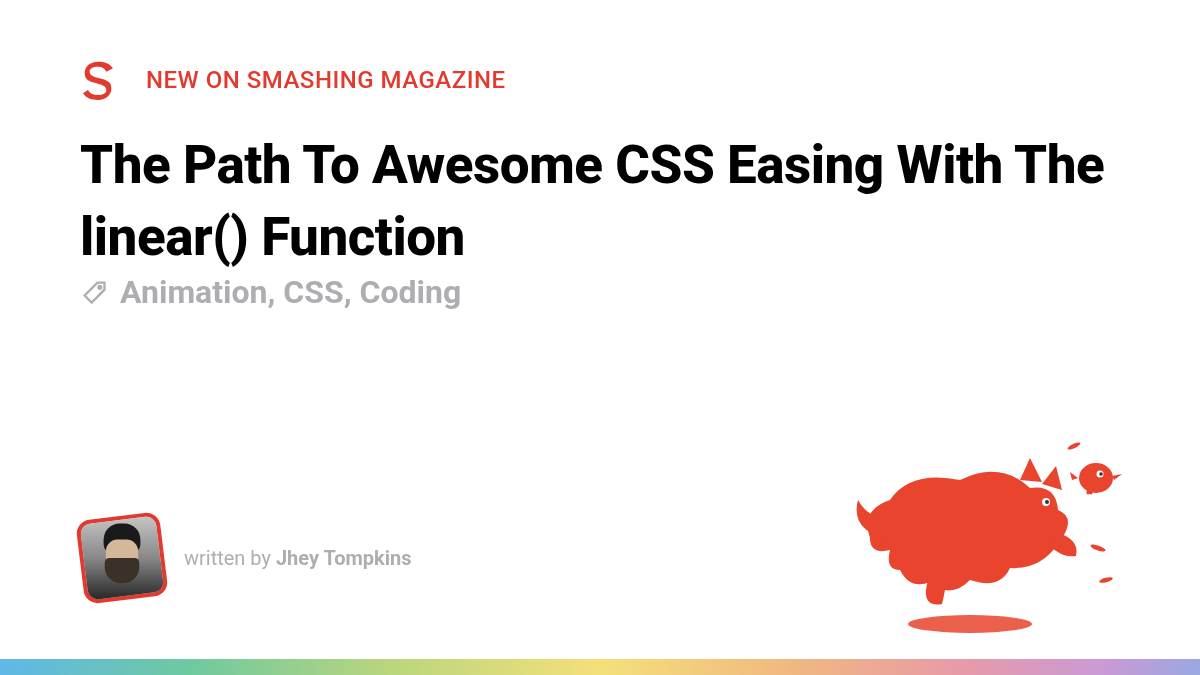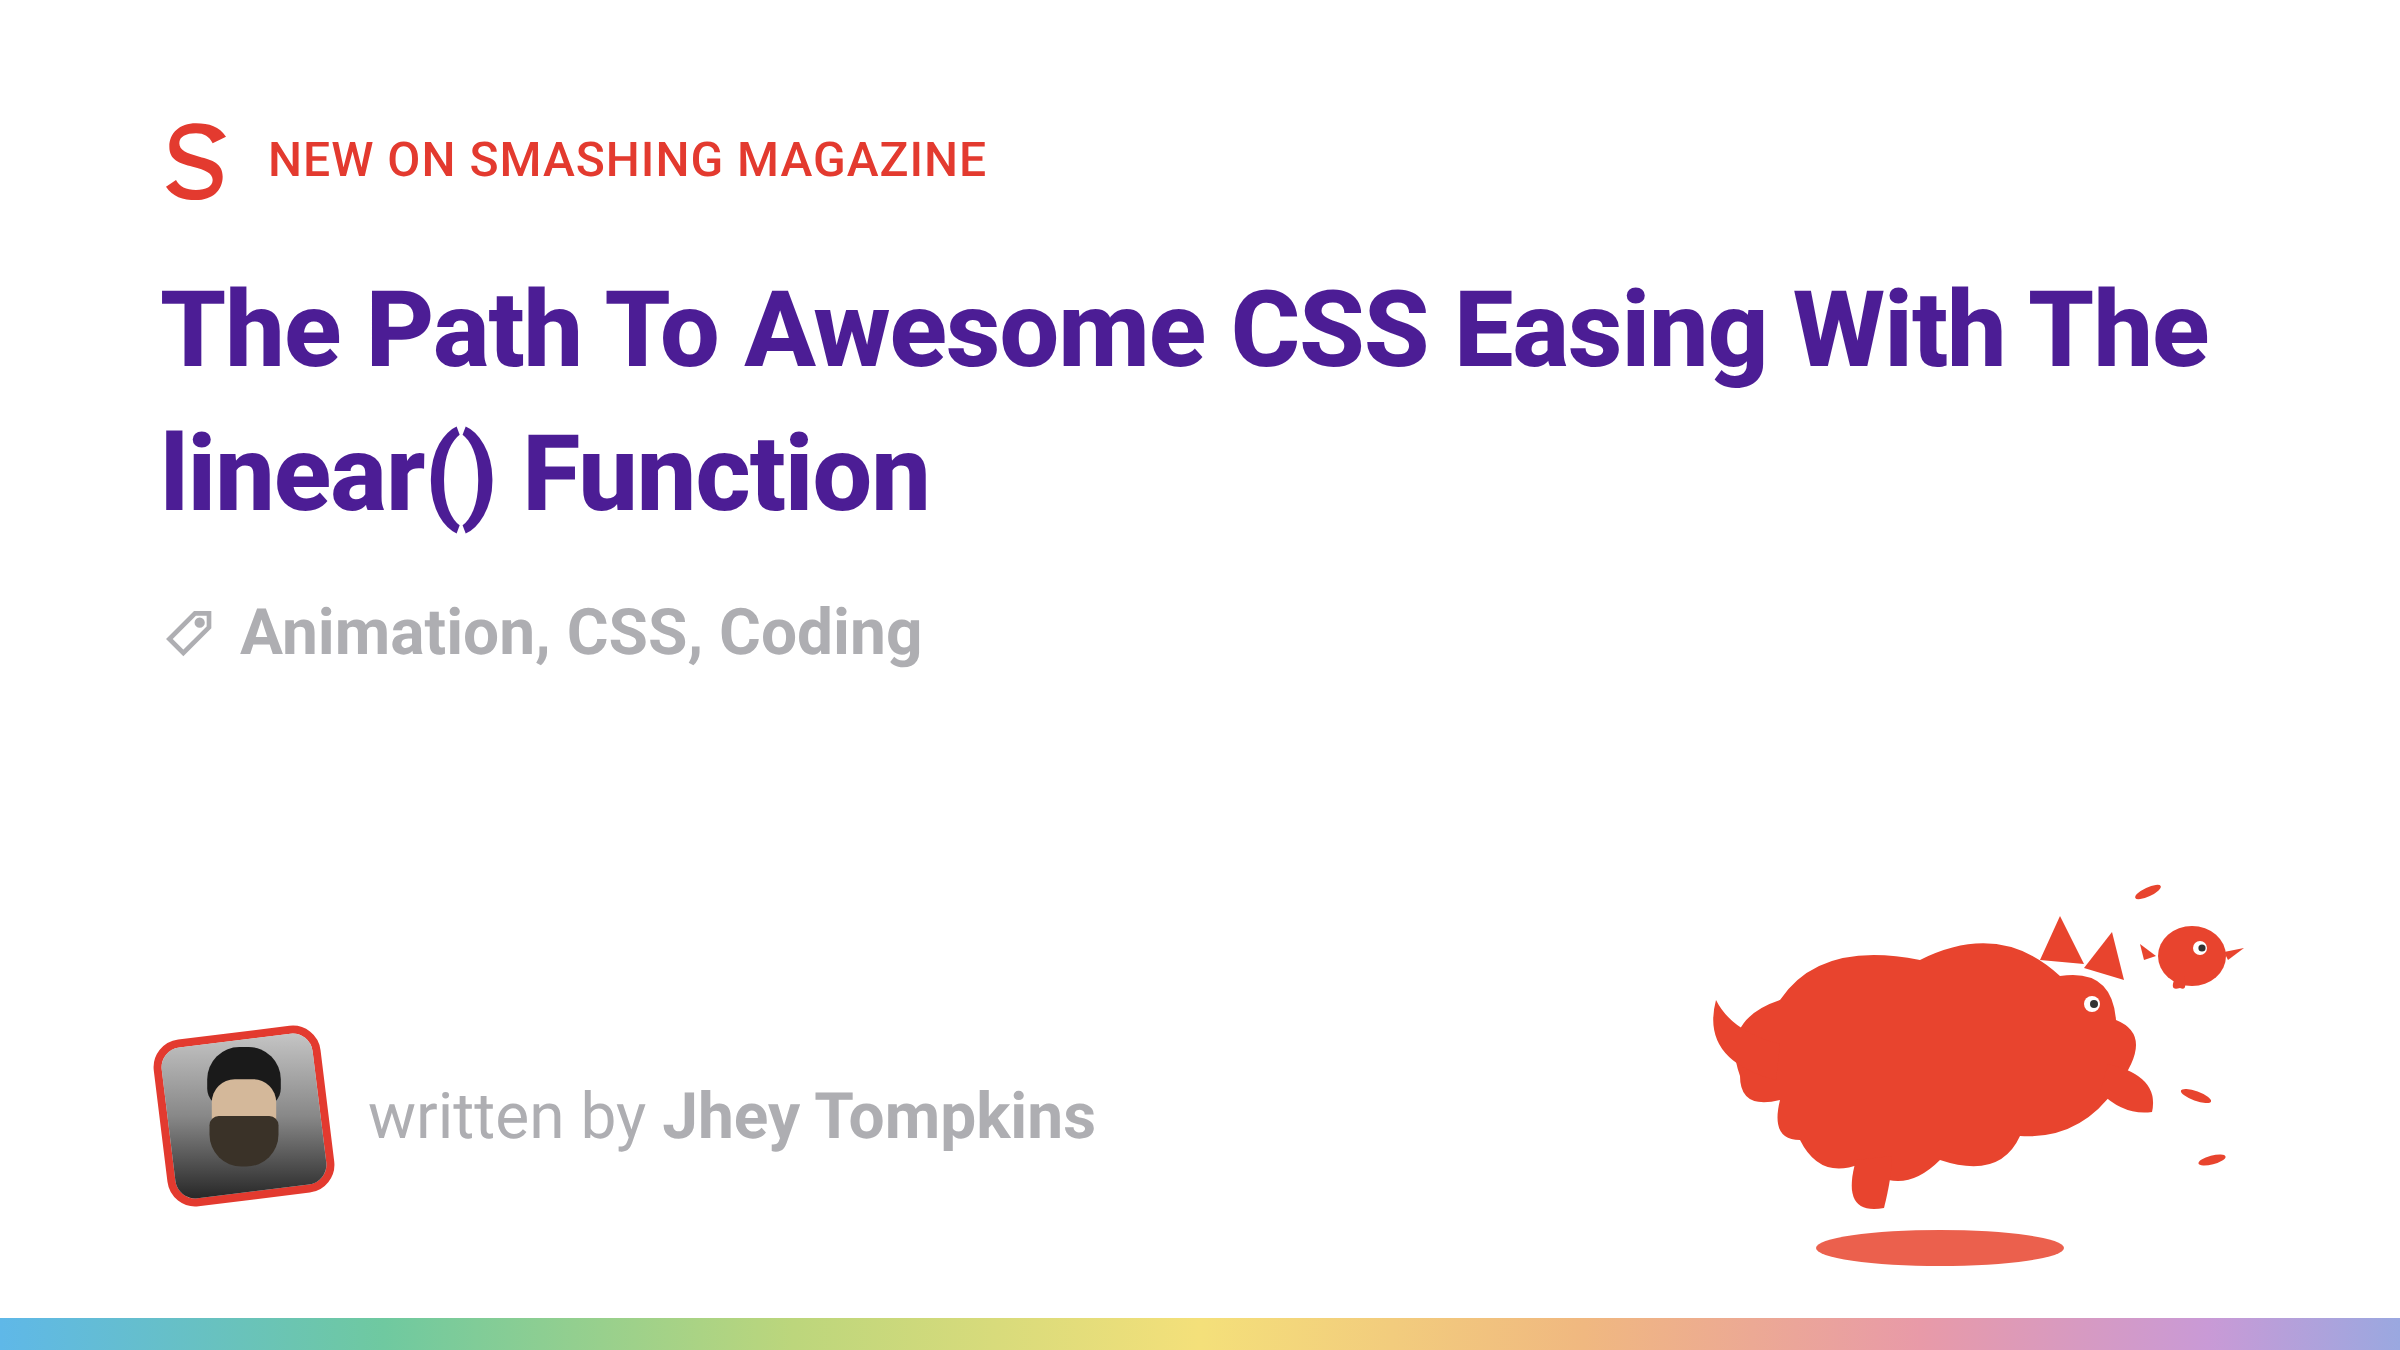--- a/index.html
+++ b/index.html
@@ -16,42 +16,41 @@
       overflow: hidden;
     }
     .container {
       padding: 60px 80px 40px 80px;
       position: relative;
       height: 100%;
     }
     .header-line {
       display: flex;
       align-items: center;
-      gap: 18px;
+      gap: 30px;
       margin-bottom: 30px;
     }
     .logo-s {
       width: 36px;
       height: 40px;
       display: flex;
       align-items: center;
       justify-content: center;
     }
     .kicker {
       color: #e33a2f;
       font-size: 24px;
       font-weight: 500;
       letter-spacing: 0.5px;
     }
     .title {
-      color: #4c1d95;
+      color: #000000;
       font-size: 53px;
       font-weight: 800;
       line-height: 1.35;
-      margin-bottom: 24px;
       letter-spacing: -0.5px;
     }
     .tags-line {
       display: flex;
       align-items: center;
       gap: 12px;
     }
     .tag-icon {
       width: 28px;
       height: 28px;
@@ -113,21 +112,21 @@
       top: 38px;
       left: 50%;
       transform: translateX(-50%);
       width: 30px;
       height: 22px;
       background: #3a3228;
       border-radius: 4px 4px 14px 14px;
     }
     .byline-text {
       color: #aeaeb2;
-      font-size: 32px;
+      font-size: 20px;
       font-weight: 400;
     }
     .author-name {
       color: #aeaeb2;
       font-weight: 700;
     }
     .mascot {
       position: absolute;
       right: 50px;
       bottom: 35px;

